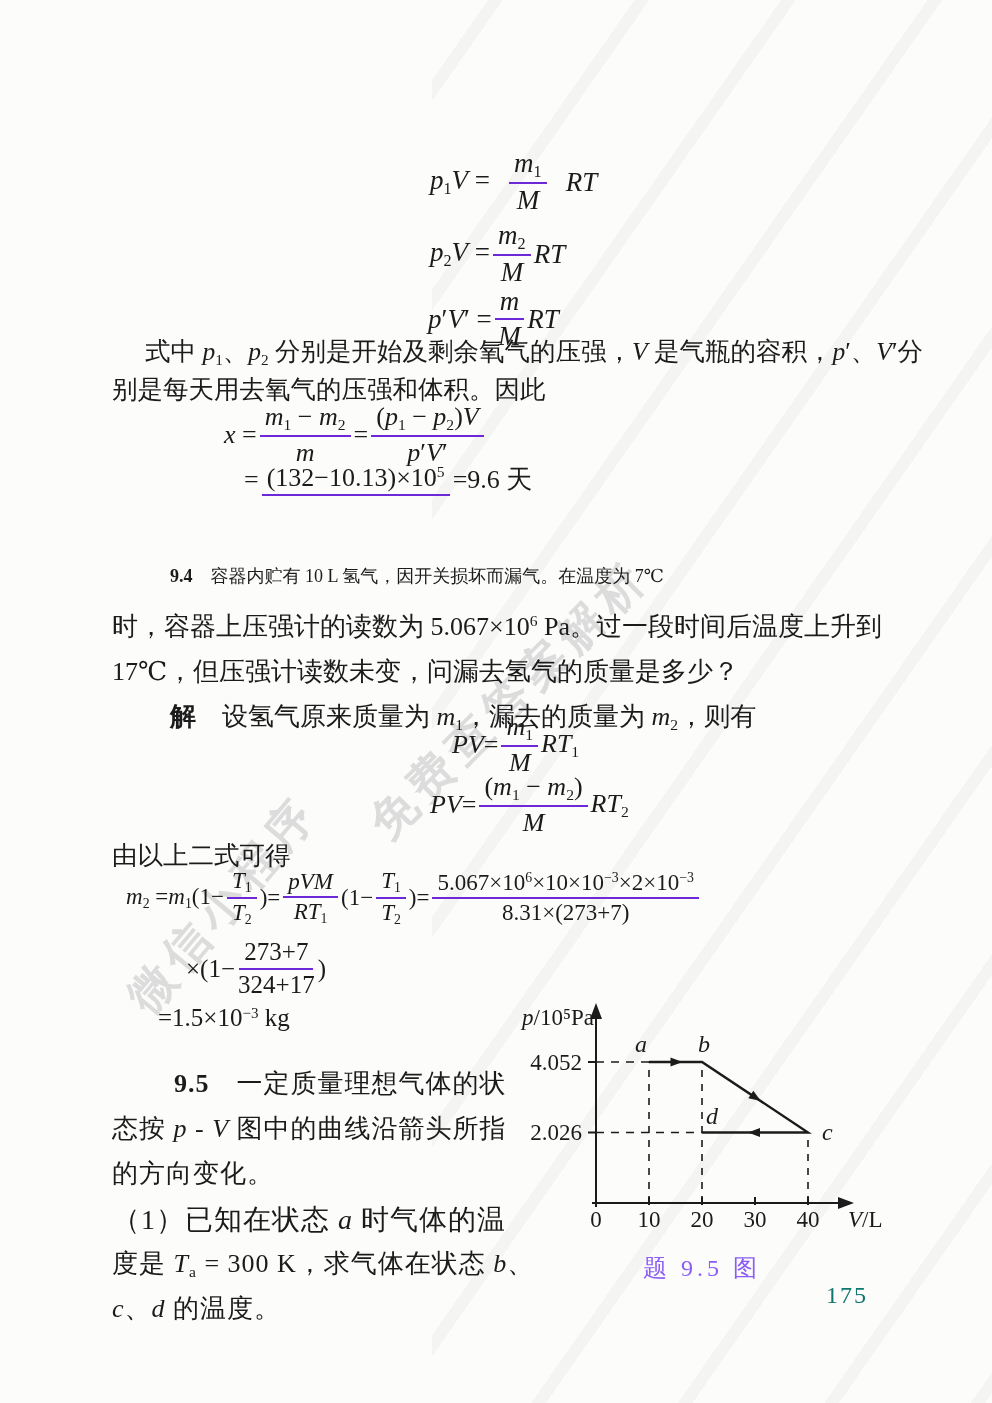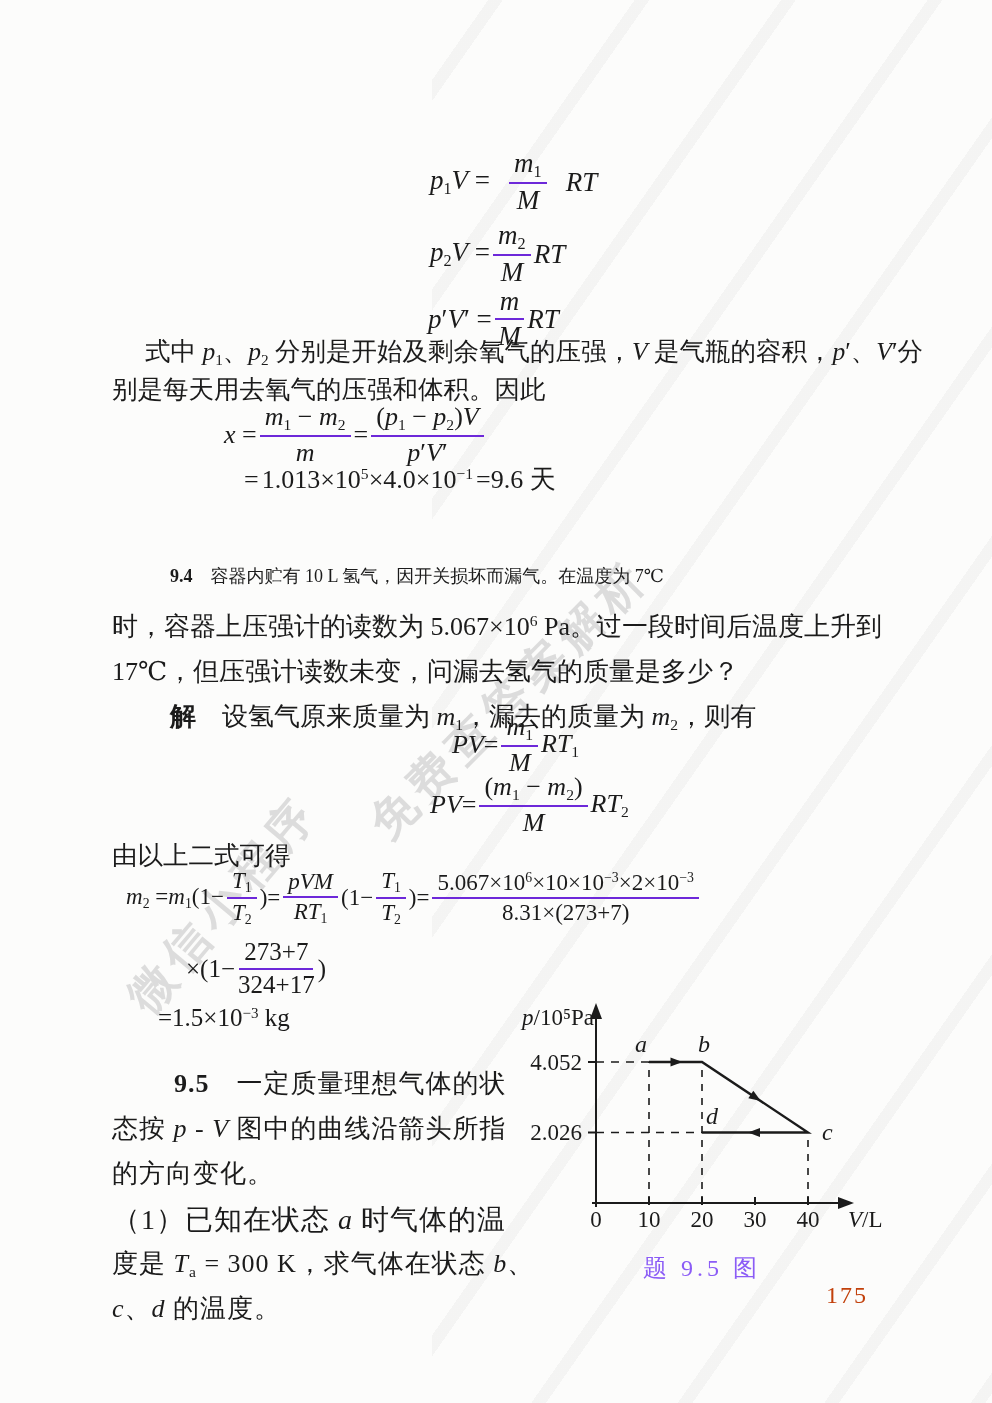--- a/index.html
+++ b/index.html
@@ -29,21 +29,21 @@
     position:absolute;right:0;top:0;width:560px;height:1403px;z-index:0;
     background:
       repeating-linear-gradient(125deg,
         rgba(0,0,0,0) 0 46px,
         rgba(175,175,175,.10) 46px 58px,
         rgba(0,0,0,0) 58px 120px);
     pointer-events:none;
   }
   .content{position:relative;z-index:1;}
   .caption{position:absolute;text-align:center;color:#8b5cf6;}
-  .pagenum{position:absolute;color:#c2410c;letter-spacing:2px;}
+  .pagenum{position:absolute;color:#0f766e;letter-spacing:2px;}
   svg text{fill:#1b1b1b;}
 </style>
 </head>
 <body>
 
 <div class="streaks"></div>
 <div class="wm wm1">微信小程序</div>
 <div class="wm wm2">免费查答案解析</div>
 
 <div class="content">
@@ -84,21 +84,21 @@
       </span>
     <span>=</span>
     <span class="frac">
         <span class="num">(<i>p</i><sub>1</sub> − <i>p</i><sub>2</sub>)<i>V</i></span>
         <span class="den"><i>p</i>′<i>V</i>′</span>
       </span>
   </div>
   <div class="eq" style="left:244px;top:462px;font-size:26px;">
     <span>=</span>
     <span class="frac">
-        <span class="den">1.013×10<sup>5</sup>×4.0×10<sup>−1</sup></span>
+        <span class="num">(132−10.13)×10<sup>5</sup></span>
       </span>
     <span>=9.6 天</span>
   </div>
 
   <div class="para" style="left:112px;top:564px;font-size:18px;padding-left:58px;"><b>9.4</b>　容器内贮有 10 L 氢气，因开关损坏而漏气。在温度为 7℃</div>
   <div class="para" style="left:112px;top:609px;font-size:26px;">时，容器上压强计的读数为 5.067×10<sup>6</sup> Pa。过一段时间后温度上升到</div>
   <div class="para" style="left:112px;top:654px;font-size:26px;">17℃，但压强计读数未变，问漏去氢气的质量是多少？</div>
   <div class="para" style="left:112px;top:699px;font-size:26px;padding-left:58px;"><b>解</b>　设氢气原来质量为 <i>m</i><sub>1</sub>，漏去的质量为 <i>m</i><sub>2</sub>，则有</div>
 
   <div class="eq" style="left:452px;top:712px;font-size:26px;">

